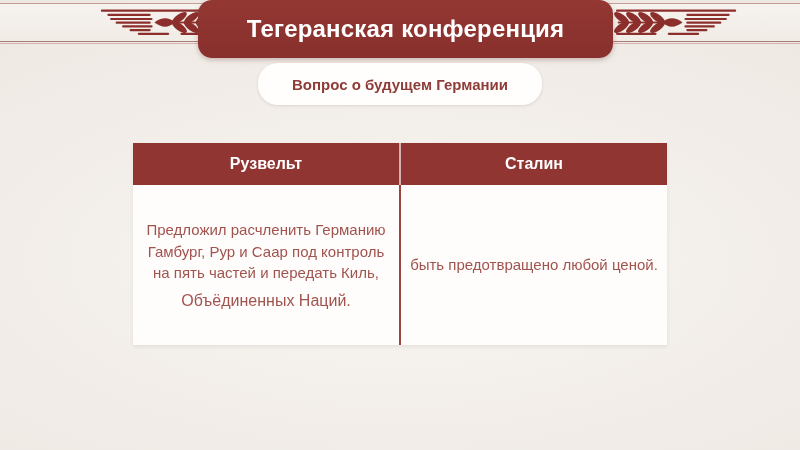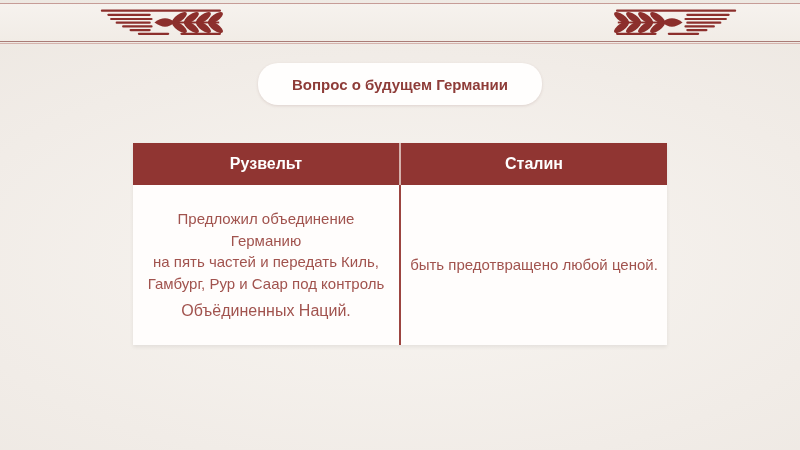--- a/index.html
+++ b/index.html
@@ -108,37 +108,40 @@
         <rect x="78" y="15" width="46" height="2.4" rx="1.2"></rect>
         <rect x="80" y="19" width="38" height="2.4" rx="1.2"></rect>
         <rect x="78" y="23" width="33" height="2.4" rx="1.2"></rect>
         <rect x="80" y="27" width="23" height="2.4" rx="1.2"></rect>
         <rect x="4" y="31" width="44" height="2.4" rx="1.2"></rect>
         <rect x="60" y="31" width="34" height="2.4" rx="1.2"></rect>
       </g>
     </svg>
   </div>
 
+  <div class="banner">
+    <h1>Тегеранская конференция</h1>
+  </div>
 
   <div class="subtitle-box">
     <h2>Вопрос о будущем Германии</h2>
   </div>
 
   <div class="table">
     <div class="thead">
       <div class="th">Рузвельт</div>
       <div class="th-divider"></div>
       <div class="th">Сталин</div>
     </div>
     <div class="tbody">
       <div class="td">
         <p>
-          <span class="line">Предложил объединение Германию</span>
+          <span class="line">Предложил расчленить Германию</span>
+          <span class="line">Гамбург, Рур и Саар под контроль</span>
           <span class="line">на пять частей и передать Киль,</span>
-          <span class="line">Гамбург, Рур и Саар под контроль</span>
         </p>
         <p class="emphasis">Объёдиненных Наций.</p>
       </div>
       <div class="td-divider"></div>
       <div class="td">
         <p>
           <span class="line">быть предотвращено любой ценой.</span>
         </p>
       </div>
     </div>

